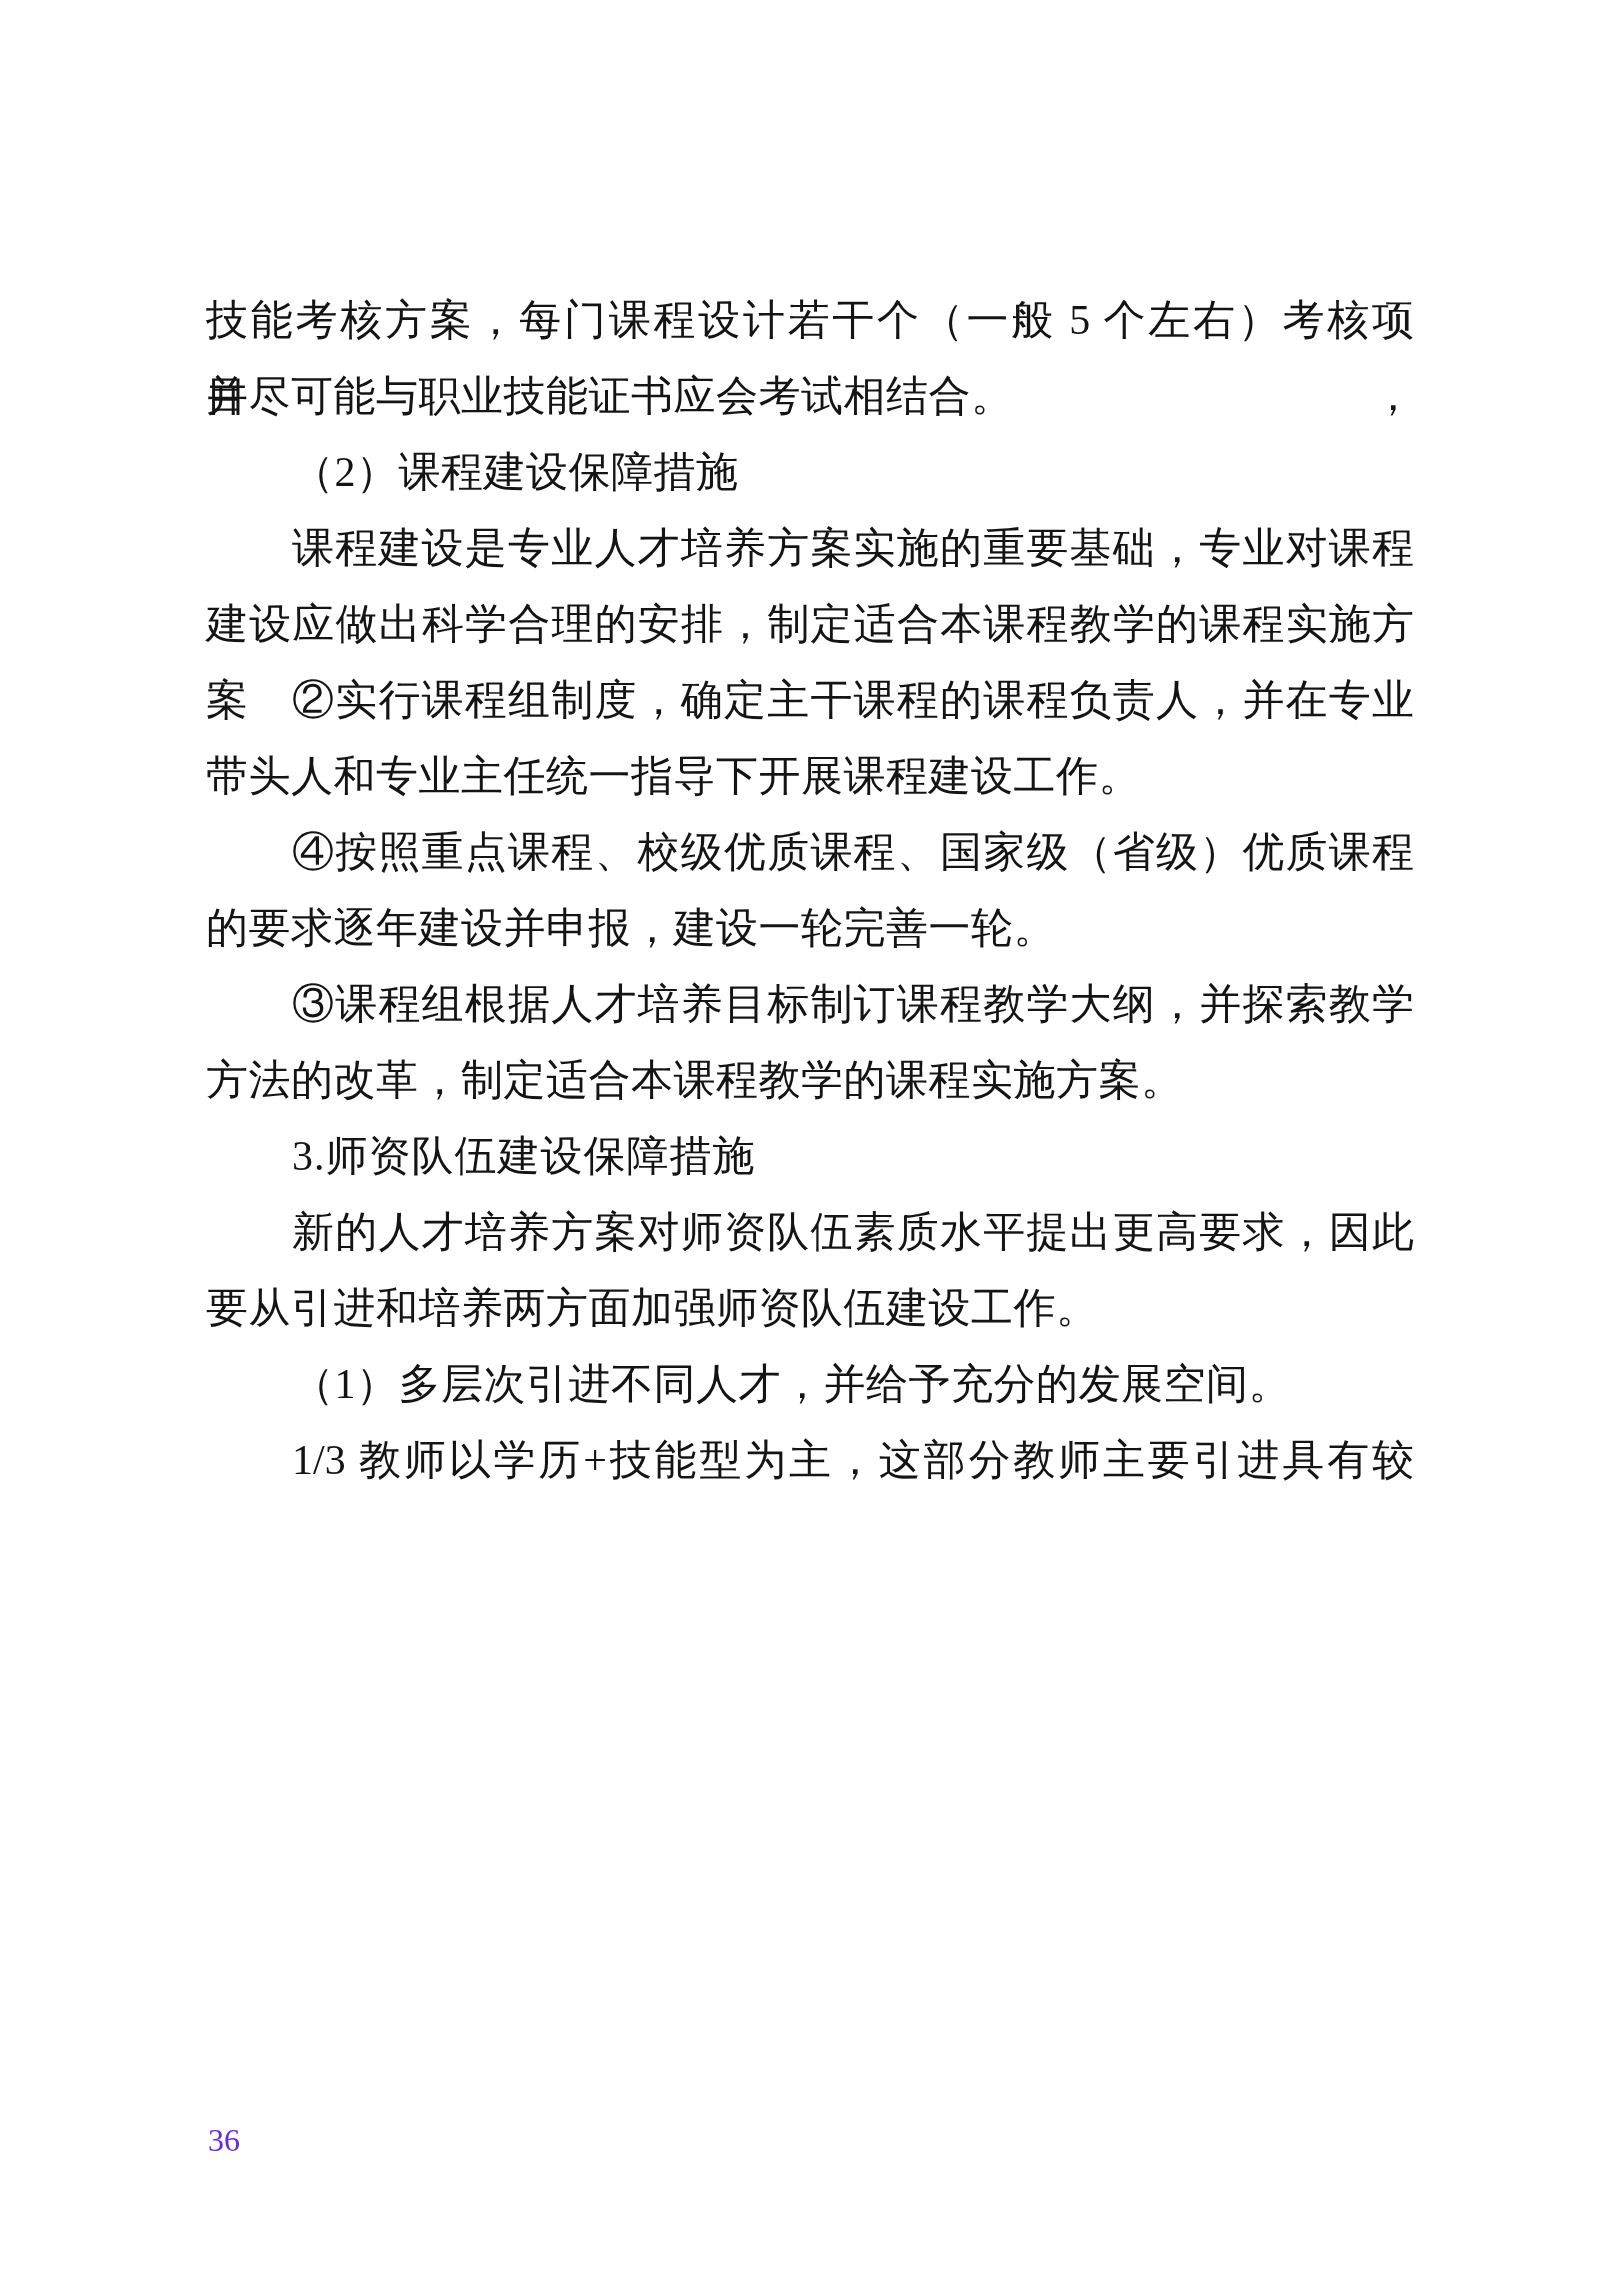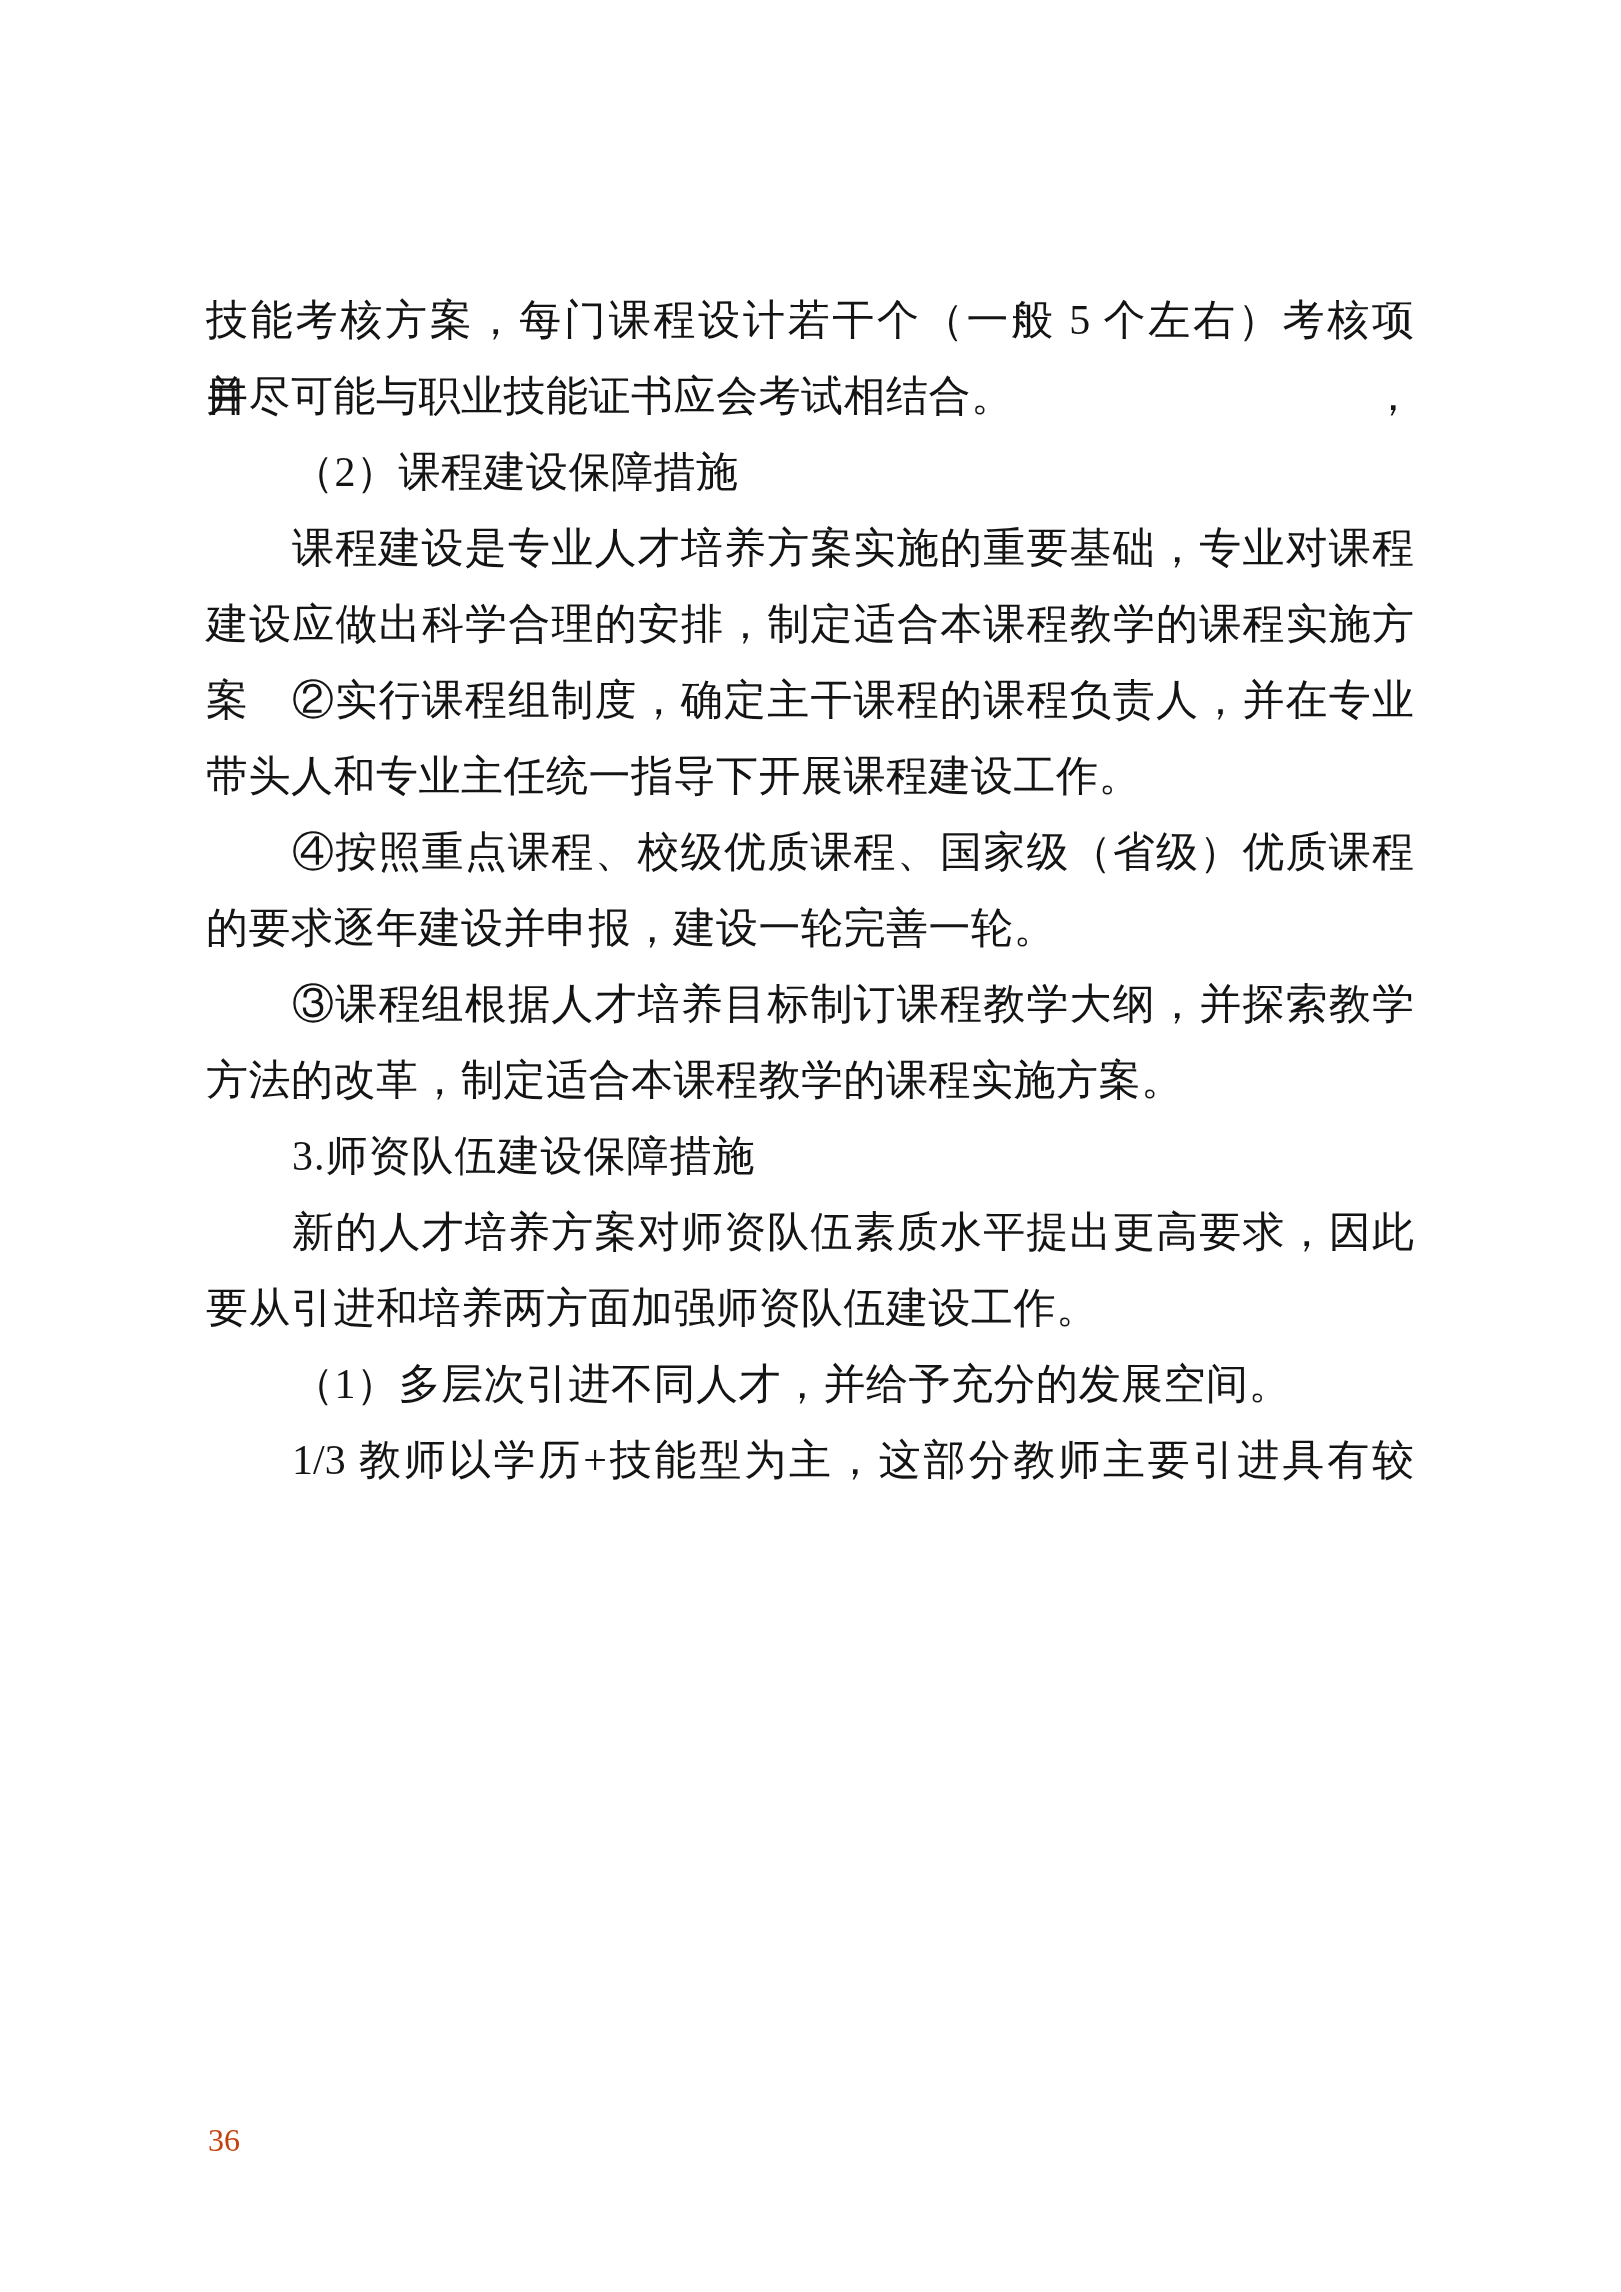--- a/index.html
+++ b/index.html
@@ -45,21 +45,21 @@
   .para.heading .line {
     font-weight: normal;
     letter-spacing: 1px;
   }
   .page-number {
     position: absolute;
     left: 208px;
     top: 2117px;
     font-size: 32px;
     line-height: 47px;
-    color: #c2410c;
+    color: #6d28d9;
   }
 </style>
 </head>
 <body>
 
 <div class="page">
   <div class="doc-body">
       <div class="para">
         <div class="line justify">技能考核方案，每门课程设计若干个（一般 5 个左右）考核项目，</div>
         <div class="line">并尽可能与职业技能证书应会考试相结合。</div>

